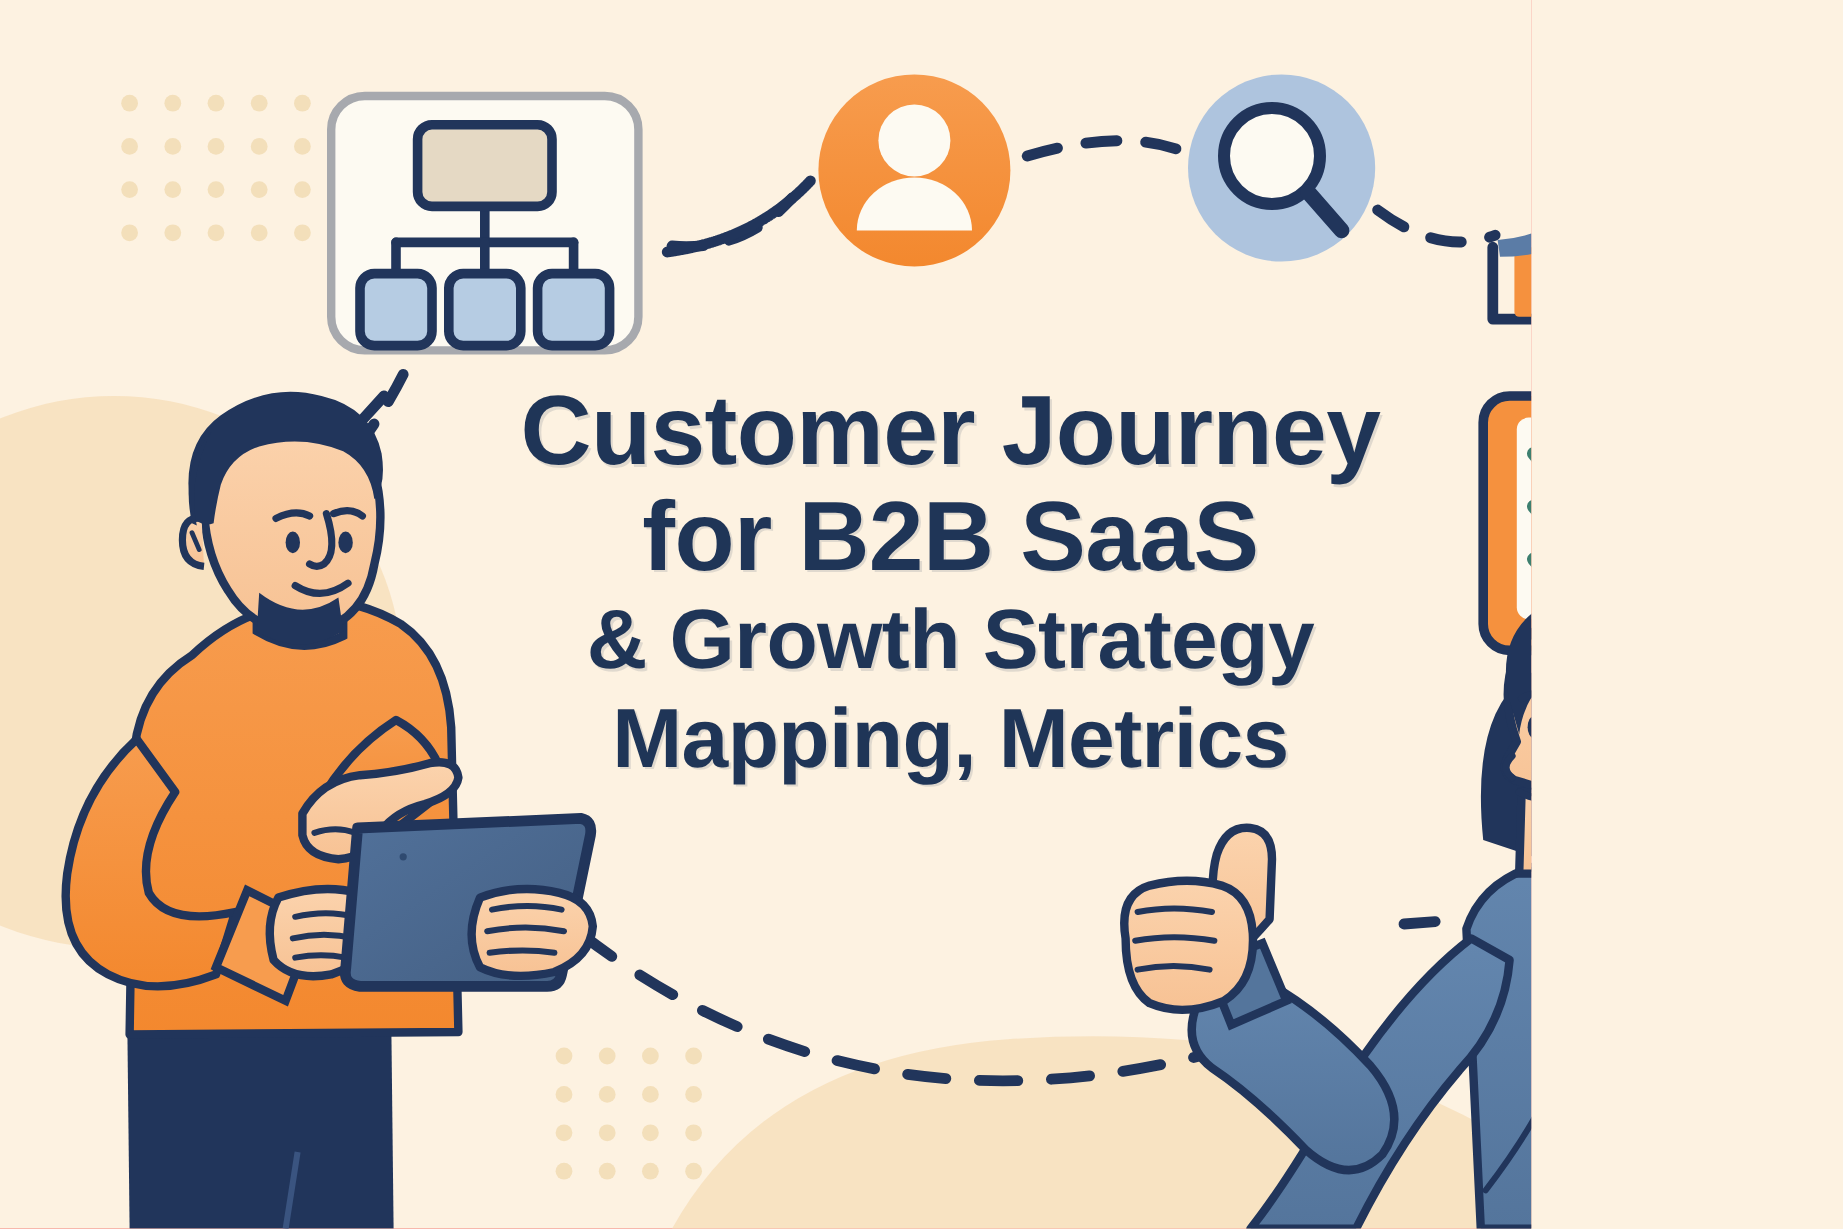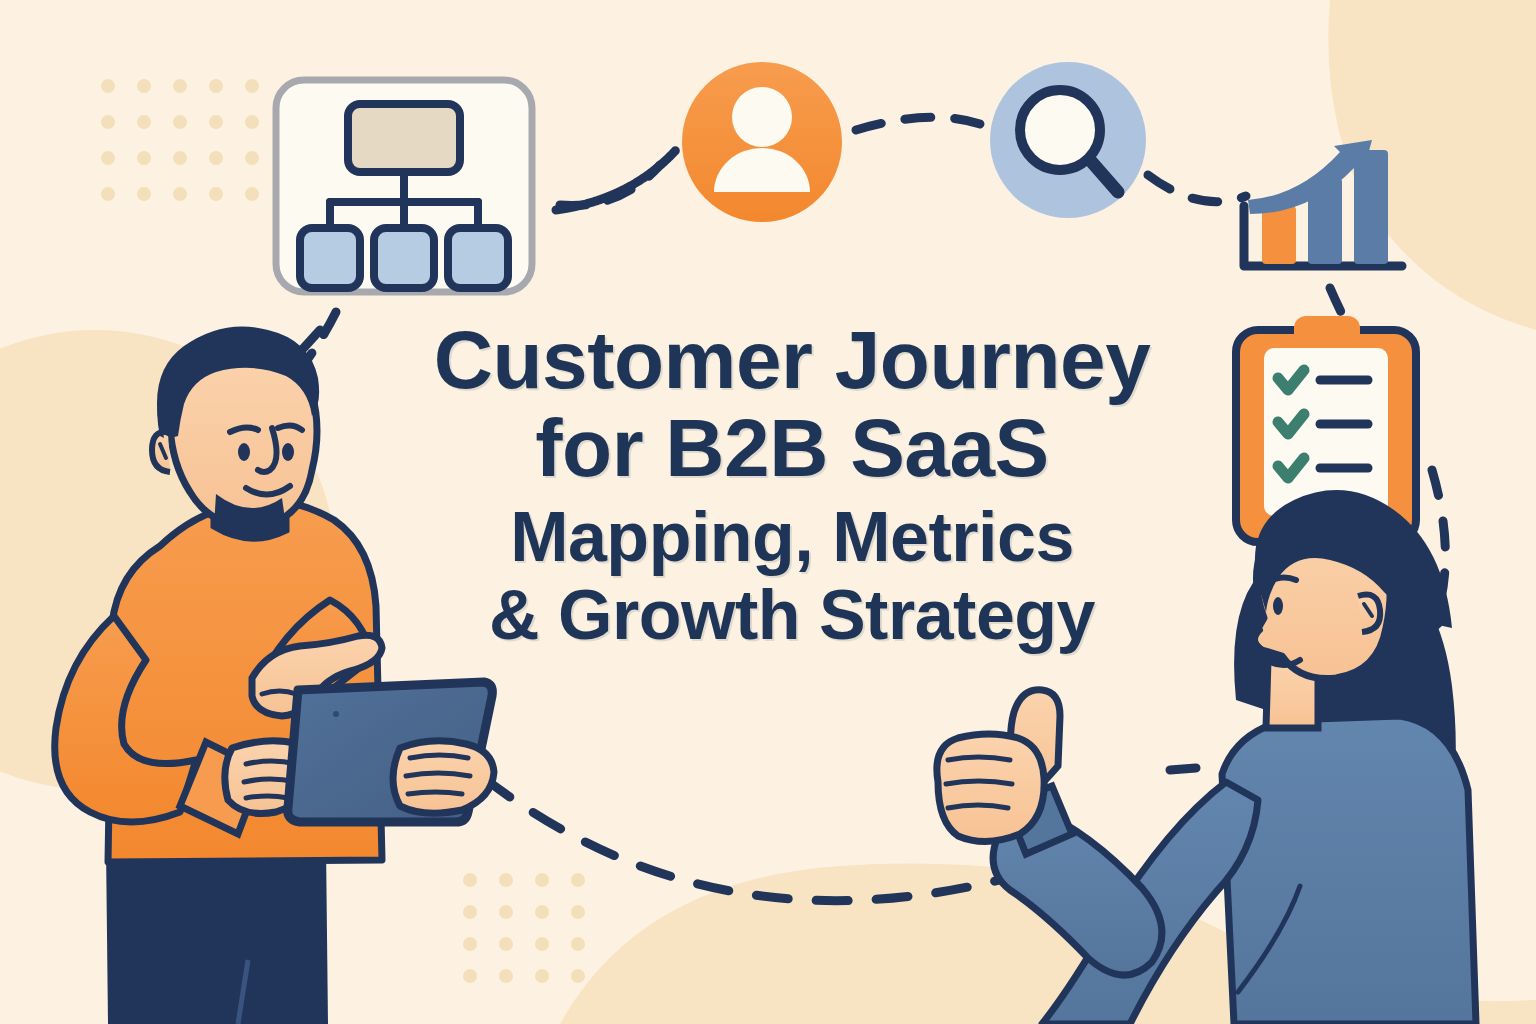--- a/index.html
+++ b/index.html
@@ -1,21 +1,21 @@
 <!DOCTYPE html>
 <html><head>
 <meta charset="utf-8">
 <style>
   html,body{margin:0;padding:0;}
   body{
     width:1536px;height:1024px;overflow:hidden;
     font-family:"Liberation Sans", sans-serif;
     background:#fdf2e1;
   }
-  #stage{position:relative;width:1536px;height:1024px;overflow:hidden;background:#ef4444;}
+  #stage{position:relative;width:1276px;height:1024px;overflow:hidden;background:#ef4444;}
   #art{position:absolute;inset:0;width:1536px;height:1024px;}
   .headline{
     position:absolute;
     left:392px;top:318px;width:800px;
     text-align:center;
     pointer-events:none;
   }
   .hl-line{
     color:#1f3557;
     font-weight:700;
@@ -284,17 +284,17 @@
           <path d="M1266 660 Q1284 670 1300 660"></path>
         </g>
       </g>
 
     </g>
   </svg>
 
   <div class="headline">
     <div class="hl-line hl1">Customer Journey</div>
     <div class="hl-line hl2">for B2B SaaS</div>
+    <div class="hl-line hl4">&amp; Growth Strategy</div>
     <div class="hl-line hl3">Mapping, Metrics</div>
-    <div class="hl-line hl4">&amp; Growth Strategy</div>
   </div>
 
 </div>
 
 </body></html>

